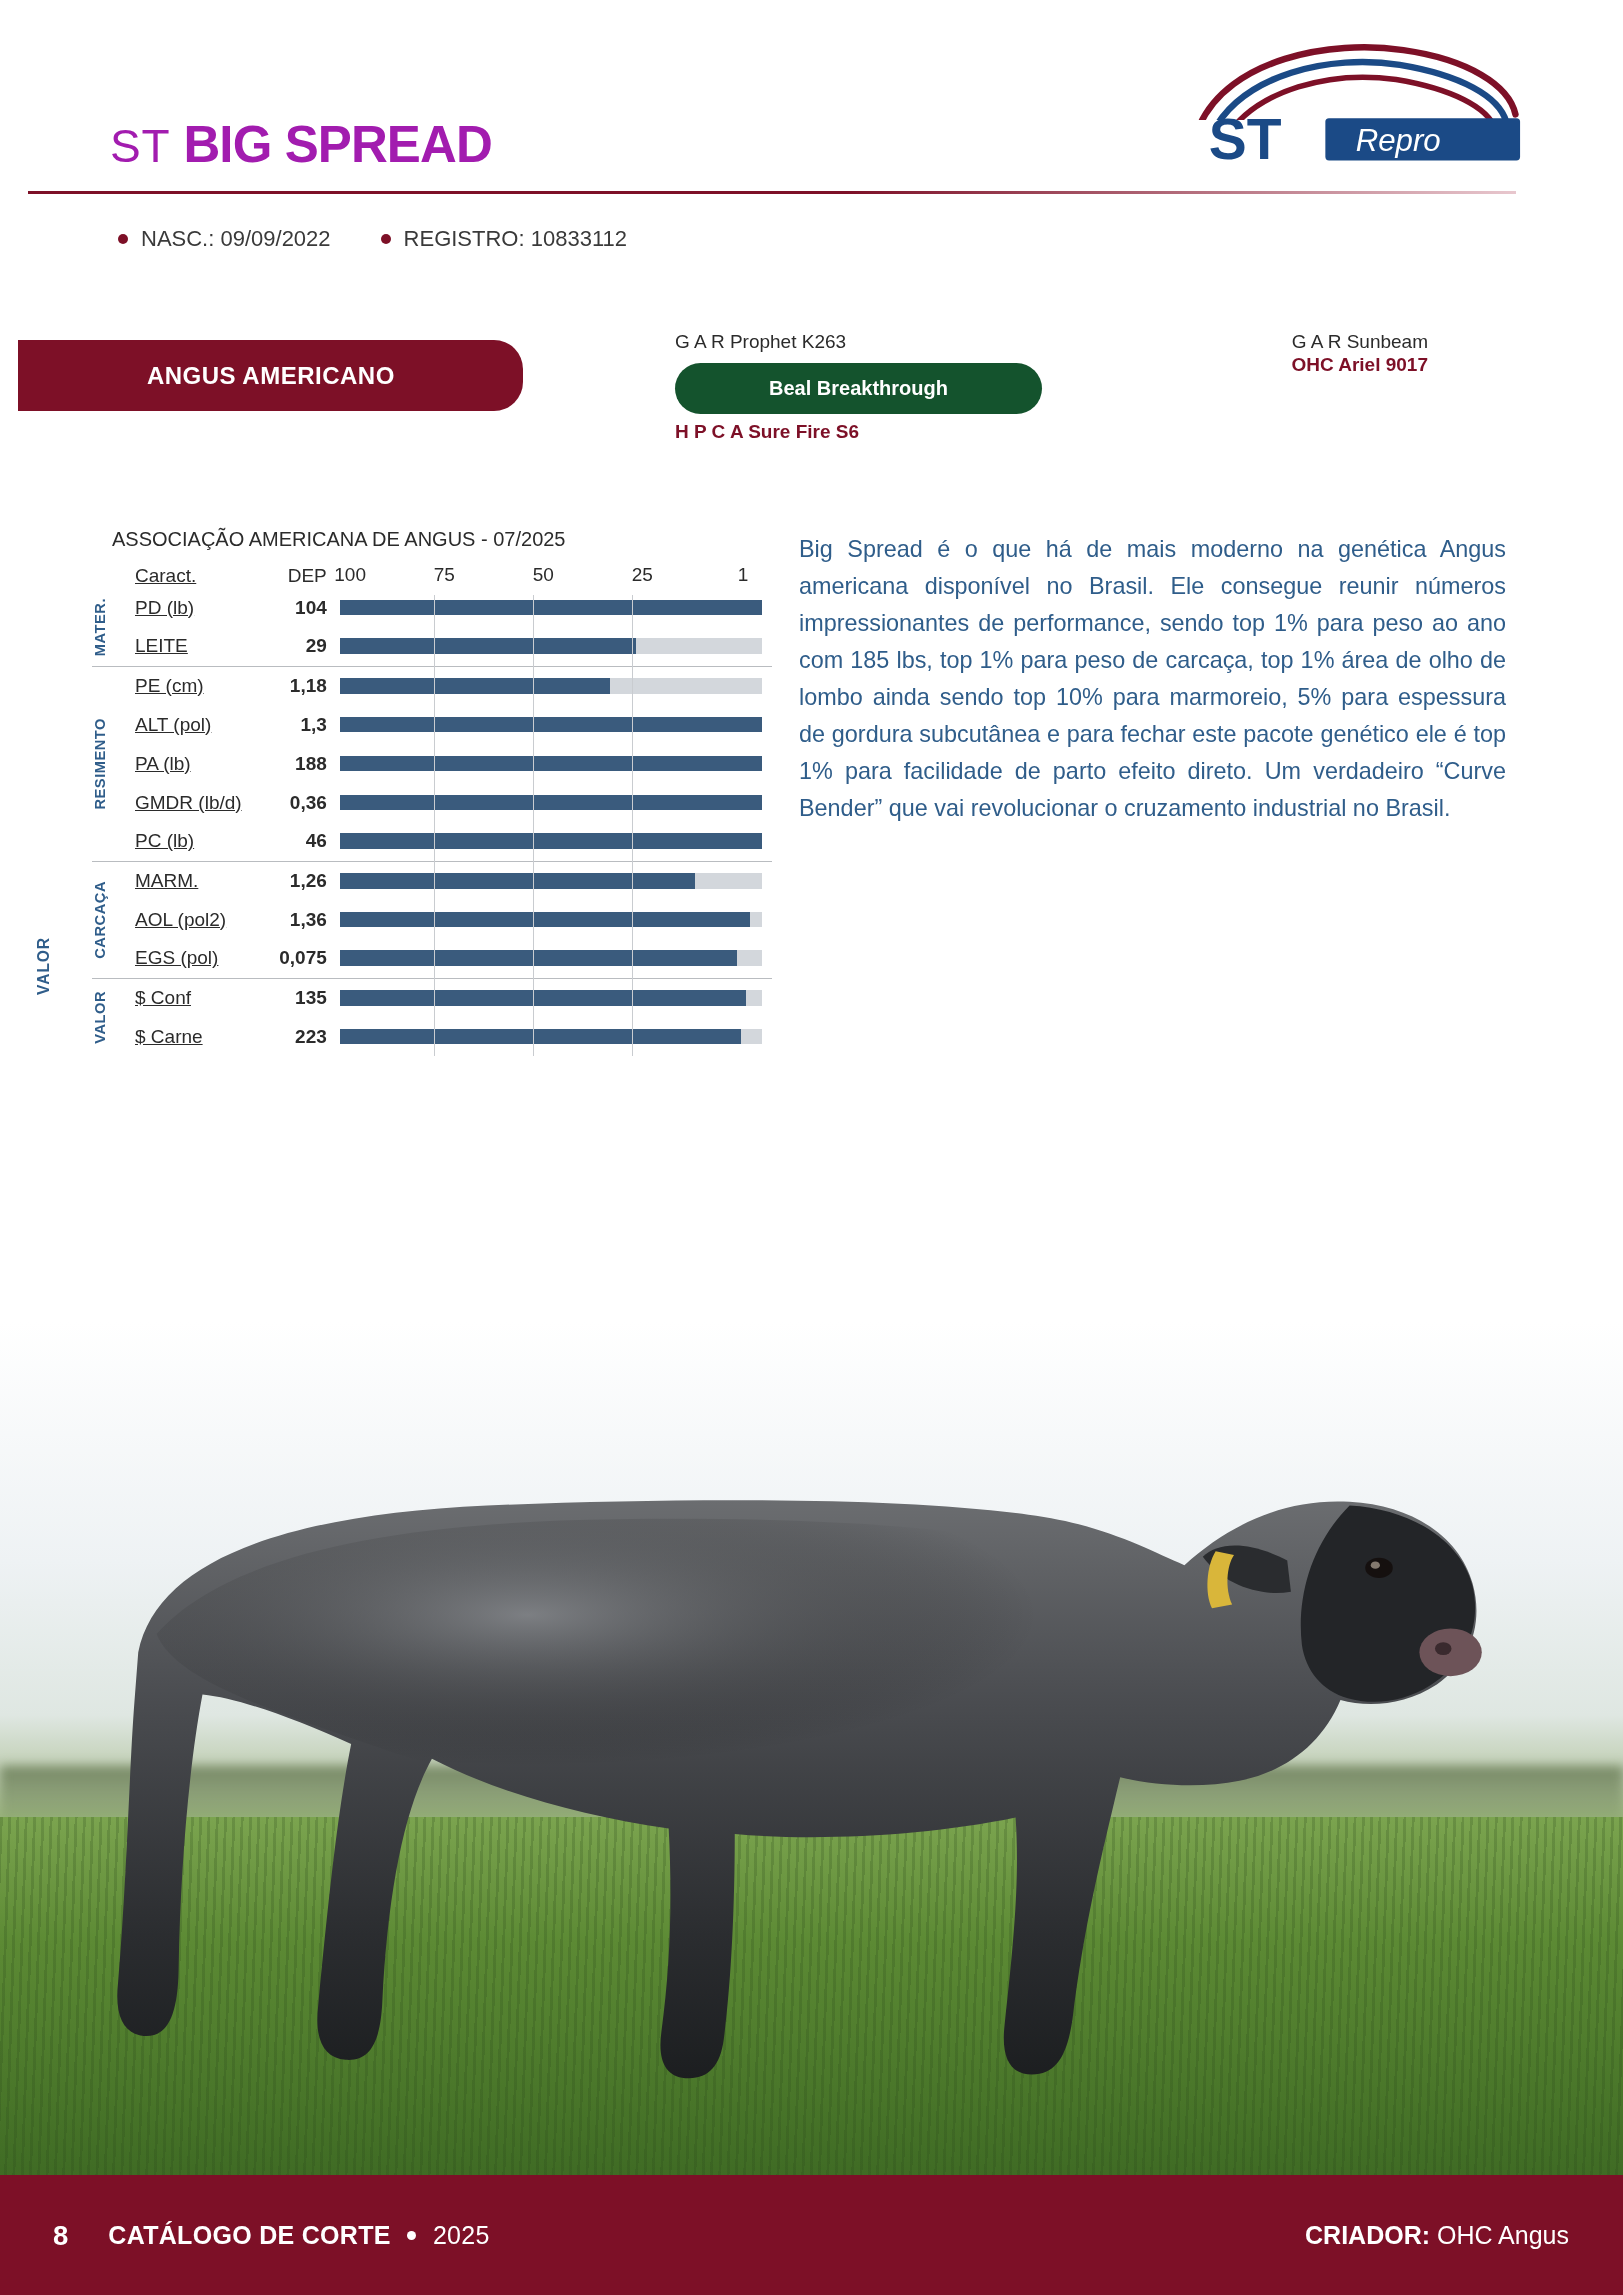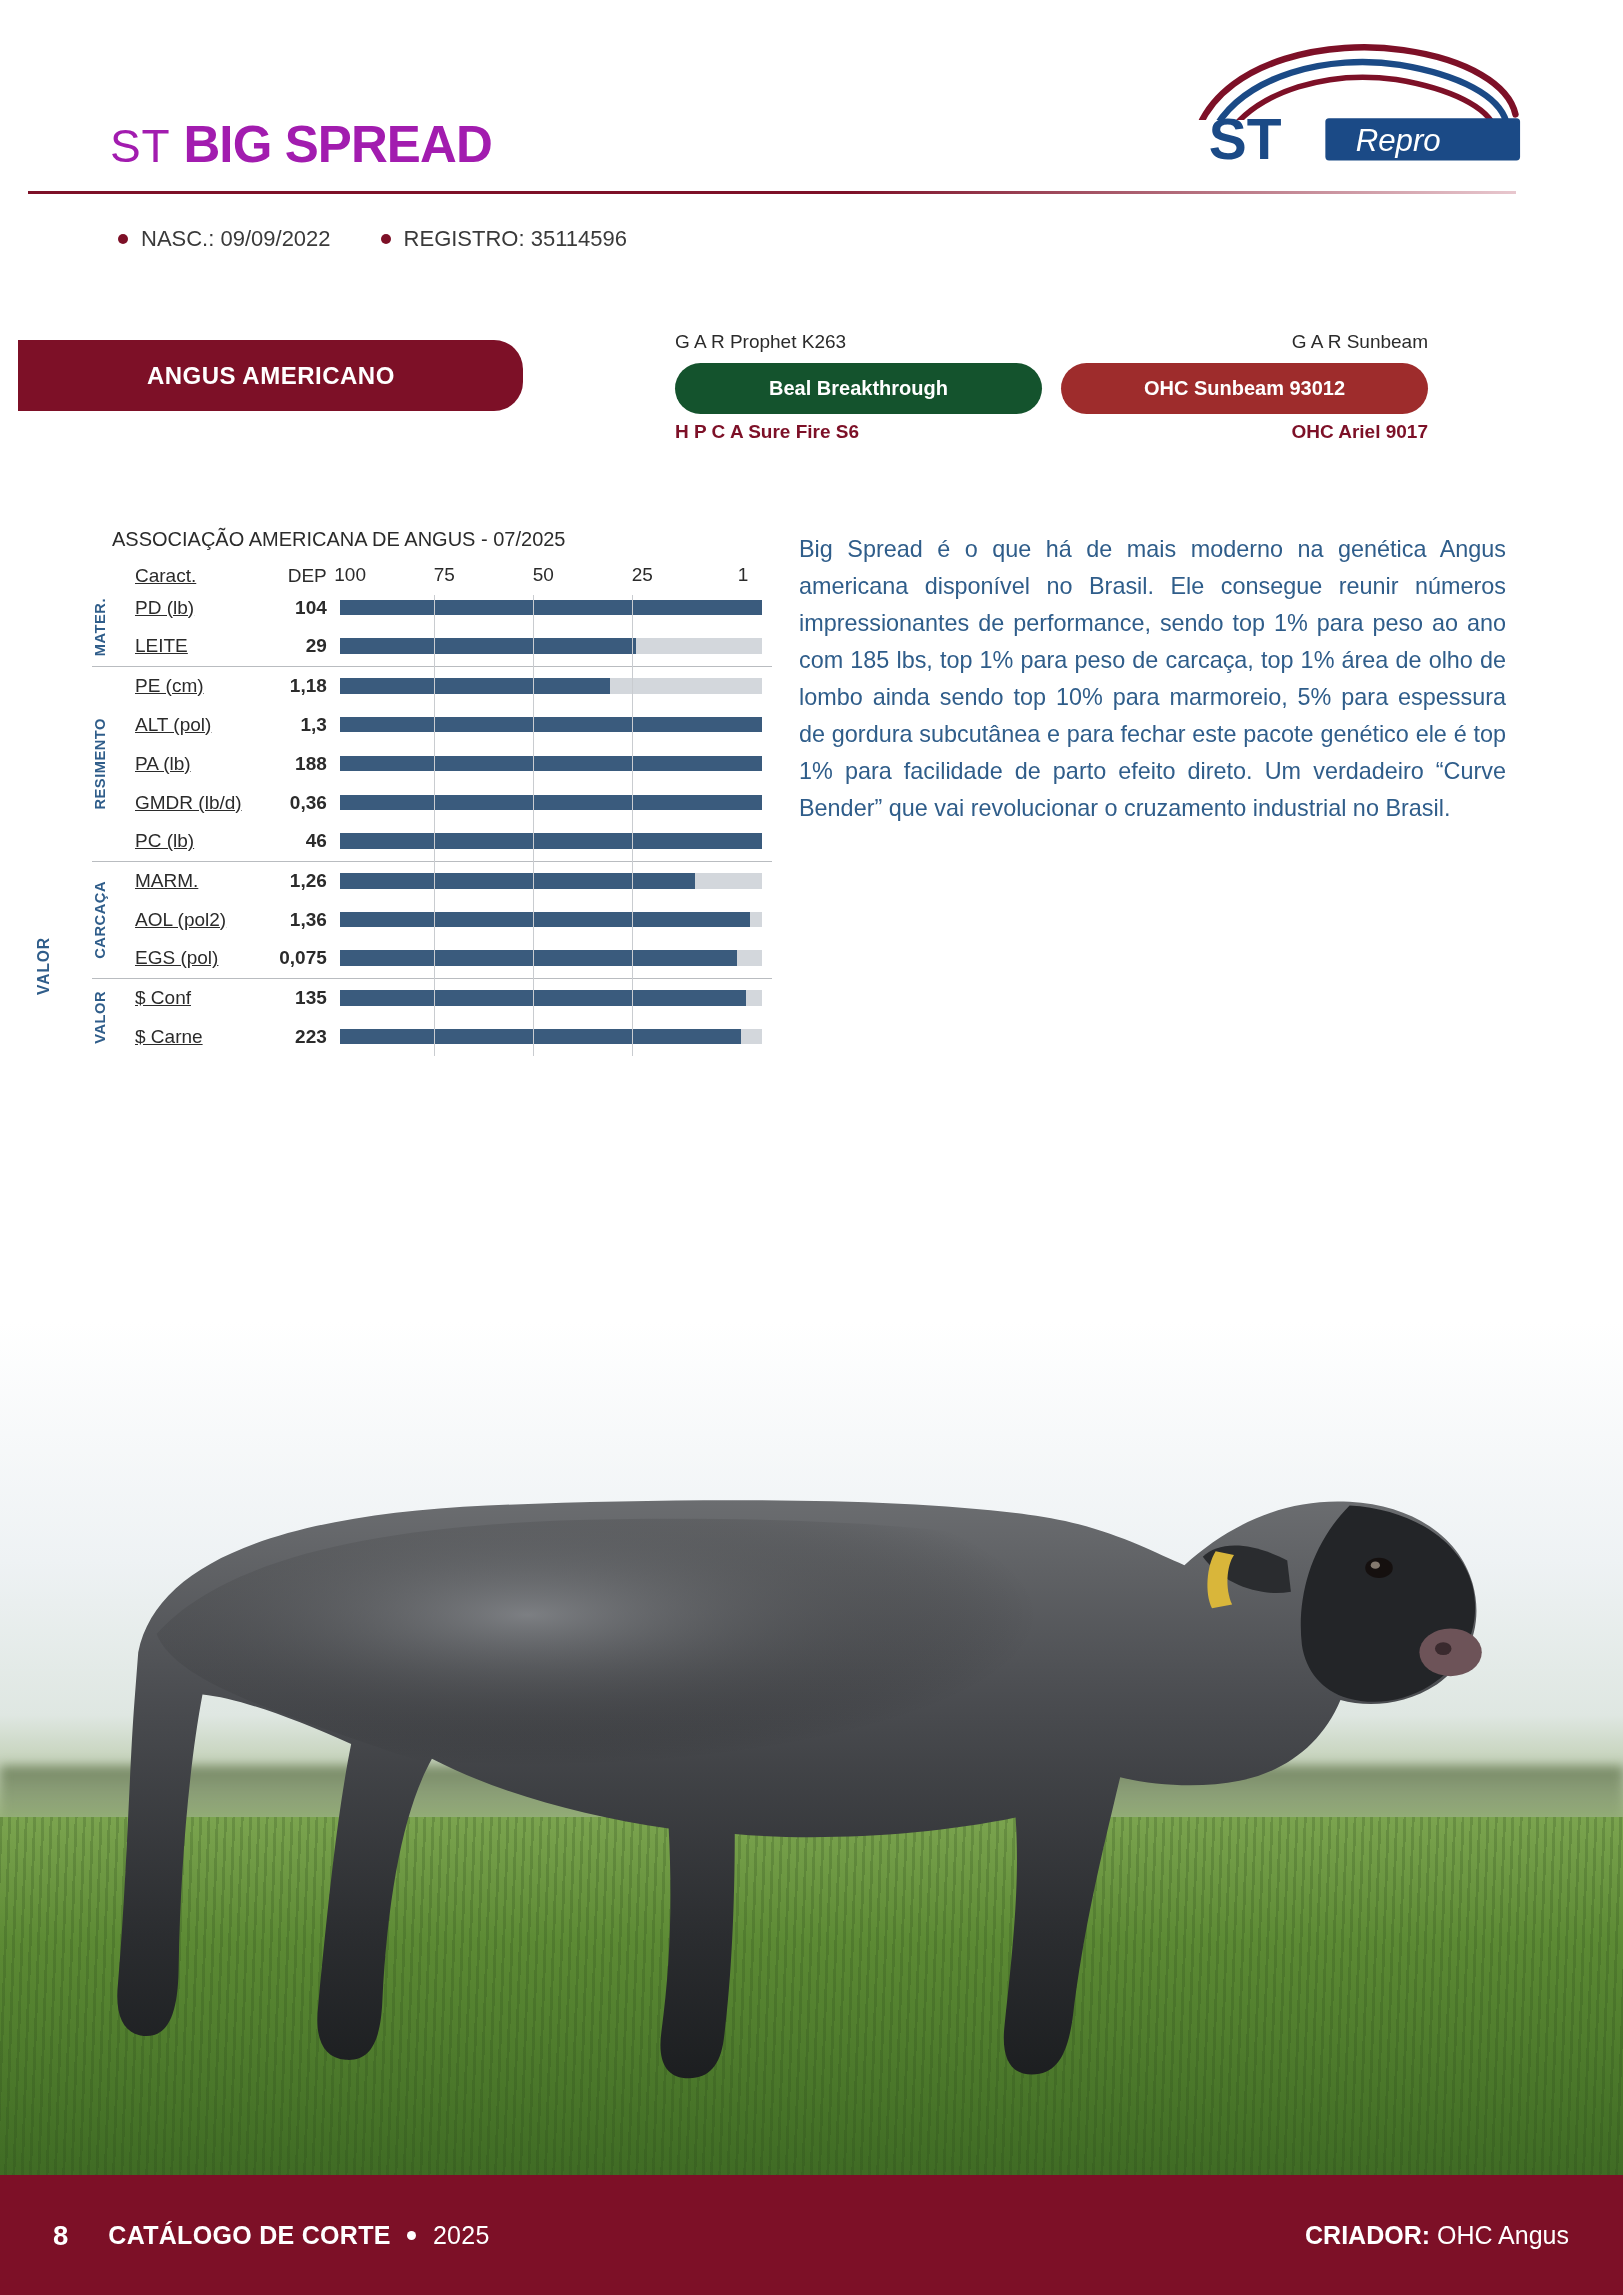--- a/index.html
+++ b/index.html
@@ -169,21 +169,21 @@
       <span class="thin">ST </span><span class="bold">BIG SPREAD</span>
     </div>
   </div>
   <div class="title-rule"></div>
 
   <div class="meta-row">
     <span class="dot"></span>
     <span>NASC.: 09/09/2022</span>
     <span class="meta-sep"></span>
     <span class="dot"></span>
-    <span>REGISTRO: 35114596</span>
+    <span>REGISTRO: 10833112</span>
   </div>
 
   <div class="logo">
     <svg viewBox="0 0 360 135" width="331" height="124">
       <path d="M8,92 C40,20 150,-2 230,10 C300,20 345,48 352,80" fill="none" stroke="#7d1027" stroke-width="7" stroke-linecap="round"></path>
       <path d="M22,100 C55,36 150,14 226,26 C292,37 334,60 342,88" fill="none" stroke="#1b4a86" stroke-width="7" stroke-linecap="round"></path>
       <path d="M36,106 C70,52 152,32 222,42 C282,52 322,72 330,96" fill="none" stroke="#7d1027" stroke-width="6" stroke-linecap="round"></path>
       <rect x="0" y="86" width="360" height="46" fill="#ffffff"></rect>
       <text x="18" y="128" font-family="Liberation Sans, sans-serif" font-size="62" font-weight="700" fill="#1b4a86">ST</text>
       <rect x="145" y="84" width="212" height="46" rx="4" fill="#1b4a86"></rect>
@@ -196,21 +196,20 @@
   </div>
 
   <div class="ped">
     <div class="ped-col ped-left">
       <div class="ped-top">G A R Prophet K263</div>
       <div class="ped-bar">Beal Breakthrough</div>
       <div class="ped-bot">H P C A Sure Fire S6</div>
     </div>
     <div class="ped-col ped-right">
       <div class="ped-top">G A R Sunbeam</div>
-      <div class="ped-bar">OHC Sunbeam 93012</div>
       <div class="ped-bot">OHC Ariel 9017</div>
     </div>
   </div>
 
   <div class="epd">
     <div class="epd-title">ASSOCIAÇÃO AMERICANA DE ANGUS - 07/2025</div>
     <div class="epd-grid" id="epd-grid">
         <table class="epd-table">
           <tbody>
             <tr class="hdr">

